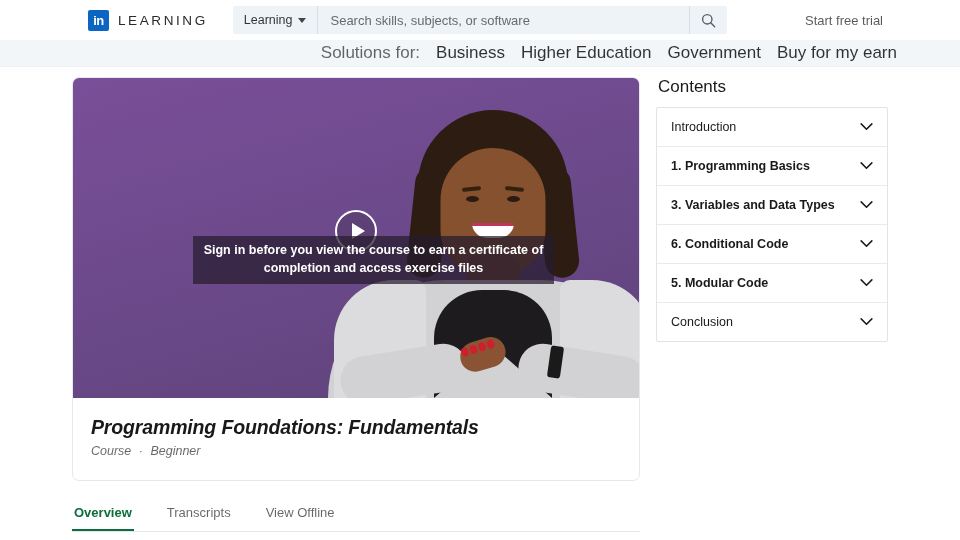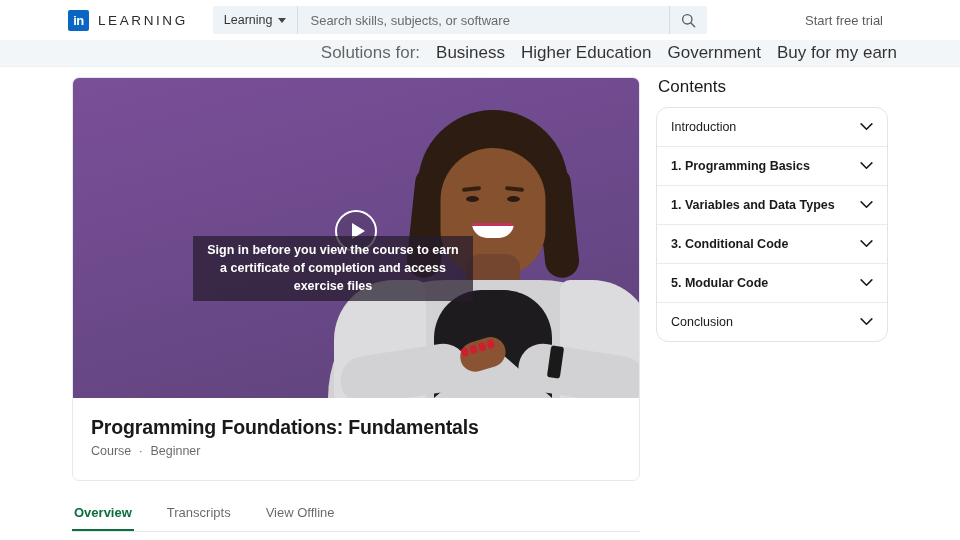--- a/index.html
+++ b/index.html
@@ -26,20 +26,21 @@
     align-items: center;
     padding: 0 14px 0 68px;
     position: relative;
   }
 
   .brand {
     display: flex;
     align-items: center;
     gap: 9px;
     flex: 0 0 auto;
+    margin-left: 20px;
   }
 
   .li-mark {
     width: 21px;
     height: 21px;
     background: #0a66c2;
     border-radius: 2px;
     display: flex;
     align-items: center;
     justify-content: center;
@@ -274,32 +275,32 @@
     width: 0; height: 0; margin-left: 4px;
     border-top: 8px solid transparent;
     border-bottom: 8px solid transparent;
     border-left: 13px solid #ffffff;
   }
 
   
   .caption {
     position: absolute;
     left: 120px; top: 158px;
-    width: 280px;
+    width: 361px;
     background: rgba(38, 28, 44, 0.72);
     color: #ffffff;
     font-size: 12.5px;
     font-weight: bold;
     line-height: 1.42;
     text-align: center;
     padding: 6px 10px;
   }
 
   
-  .course-meta { padding: 18px 18px 22px 18px; }
+  .course-meta { padding: 18px 18px 22px 18px; font-style: italic; }
   .course-title {
     font-size: 19.5px; font-weight: bold; color: #000000e6;
     letter-spacing: -0.15px; margin-bottom: 5px;
   }
   .course-sub { font-size: 12.5px; color: #00000099; }
   .course-sub .dot { margin: 0 4px; }
 
   
   .tabs {
     display: flex; gap: 31px;
@@ -316,21 +317,21 @@
   }
   .tab.active { color: #0b6e3c; font-weight: bold; border-bottom-color: #0b6e3c; }
 
   
   .right-col { width: 232px; flex: 0 0 232px; }
   .contents-title {
     font-size: 17px; color: #000000e6; margin: 0 0 10px 2px; font-weight: 400;
   }
   .contents-card {
     border: 1px solid #e1e4e7;
-    border-radius: 12px;
+    border-radius: 2px;
     overflow: hidden;
     background: #ffffff;
   }
   .chapter {
     display: flex; align-items: center; justify-content: space-between;
     padding: 12px 14px;
     font-size: 12.5px;
     color: #000000e6;
     cursor: pointer;
     border-bottom: 1px solid #e8ebed;
@@ -452,28 +453,28 @@
 
       <div class="chapter numbered">
         <span>1. Programming Basics</span>
         <svg class="chev" width="13" height="8" viewBox="0 0 14 9">
           <polyline points="1,1 7,7 13,1" fill="none" stroke="#1a1a1a" stroke-width="1.7" stroke-linecap="round" stroke-linejoin="round"></polyline>
         </svg>
       </div>
 
 
       <div class="chapter numbered">
-        <span>1. Variables and Data Types</span>
+        <span>3. Variables and Data Types</span>
         <svg class="chev" width="13" height="8" viewBox="0 0 14 9">
           <polyline points="1,1 7,7 13,1" fill="none" stroke="#1a1a1a" stroke-width="1.7" stroke-linecap="round" stroke-linejoin="round"></polyline>
         </svg>
       </div>
 
       <div class="chapter numbered">
-        <span>3. Conditional Code</span>
+        <span>6. Conditional Code</span>
         <svg class="chev" width="13" height="8" viewBox="0 0 14 9">
           <polyline points="1,1 7,7 13,1" fill="none" stroke="#1a1a1a" stroke-width="1.7" stroke-linecap="round" stroke-linejoin="round"></polyline>
         </svg>
       </div>
 
       <div class="chapter numbered">
         <span>5. Modular Code</span>
         <svg class="chev" width="13" height="8" viewBox="0 0 14 9">
           <polyline points="1,1 7,7 13,1" fill="none" stroke="#1a1a1a" stroke-width="1.7" stroke-linecap="round" stroke-linejoin="round"></polyline>
         </svg>

